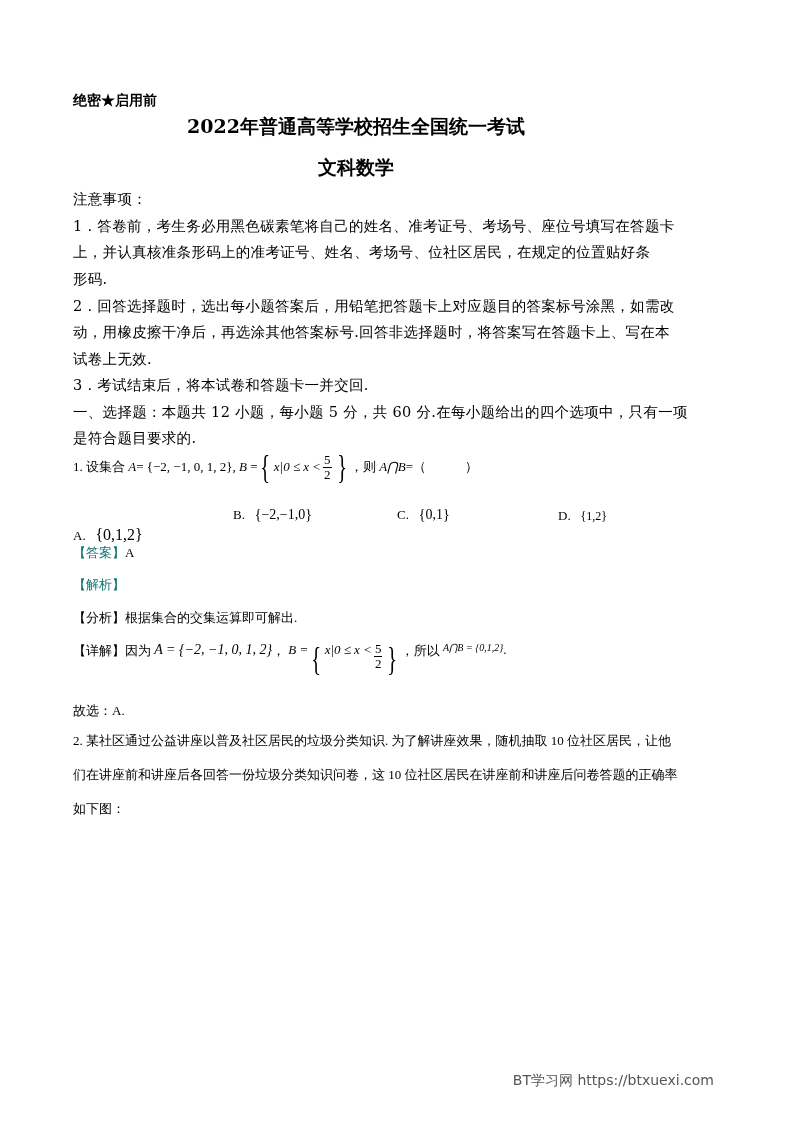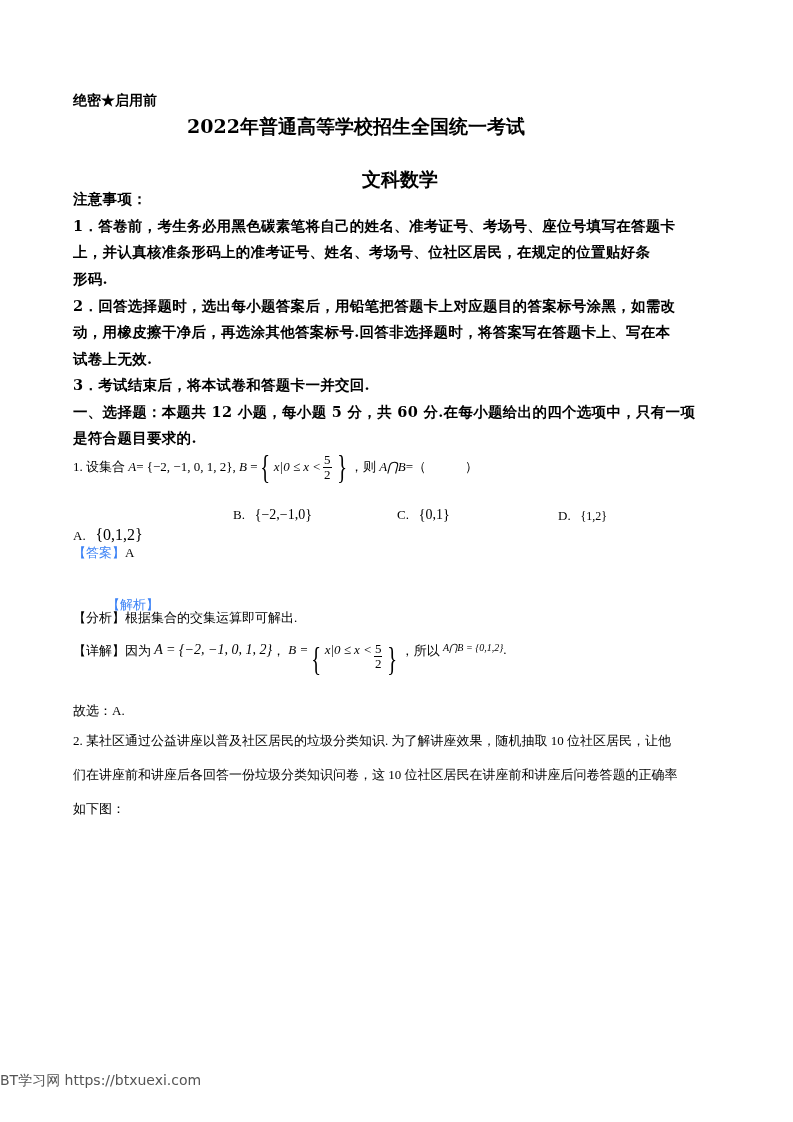--- a/index.html
+++ b/index.html
@@ -1,32 +1,32 @@
 <!DOCTYPE html>
 <html><head>
   <meta charset="utf-8">
   <style>
     html, body { margin: 0; padding: 0; background: #ffffff; }
     body { width: 793px; height: 1122px; position: relative; overflow: hidden; color: #000; font-family: "DejaVu Serif", "Liberation Serif", serif; }
     .abs { position: absolute; white-space: nowrap; }
     .confid { left: 73px; top: 72px; font-size: 14px; font-weight: bold; margin-top: 20px; }
     .title { left: 0; width: 712px; text-align: center; font-size: 19px; font-weight: bold; }
     .t1 { top: 114px; }
-    .t2 { top: 167px; margin-left: 44px; }
-    .notice-line { left: 73px; font-size: 14.5px; font-weight: bold; letter-spacing: 0.3px; }
+    .t2 { top: 155px; }
+    .notice-line { left: 73px; font-size: 14.5px; font-weight: normal; letter-spacing: 0.3px; }
     .q { font-size: 13px; left: 73px; }
     .qlatin { font-family: "Liberation Serif", "DejaVu Serif", serif; }
     .it { font-style: italic; }
     .bigbrace { font-size: 34px; vertical-align: middle; font-family: "Liberation Serif", serif; line-height: 1; transform: scaleX(0.6); display: inline-block; }
     .frac { display: inline-block; vertical-align: middle; text-align: center; font-size: 13px; line-height: 1.05; margin: 0 2px; }
     .frac .num { display: block; border-bottom: 1px solid #000; padding: 0 1px; }
     .frac .den { display: block; padding: 0 1px; }
     .opt { font-size: 13px; font-family: "Liberation Serif", serif; }
-    .blue { color: #3b82f6; }
-    .footer { left: 0; width: 714px; text-align: left; top: 1072px; font-size: 14px; color: #555; font-family: "DejaVu Sans", "Liberation Sans", sans-serif; }
+    .blue { color: #0f766e; }
+    .footer { left: 0; width: 714px; text-align: right; top: 1072px; font-size: 14px; color: #555; font-family: "DejaVu Sans", "Liberation Sans", sans-serif; }
     .para { font-size: 13px; left: 73px; line-height: 1; }
   </style>
 </head>
 <body>
 
 <div class="abs confid">绝密★启用前</div>
 <div class="abs title t1">2022年普通高等学校招生全国统一考试</div>
 <div class="abs title t2">文科数学</div>
 
 <div>
@@ -80,21 +80,21 @@
   </div>
   <div class="abs opt" style="left:558px; top:508px;">
     <span>D.</span>&nbsp;&nbsp;
     <span style="font-size:12px">{1,2}</span>
   </div>
 </div>
 
 <div class="abs q qlatin" style="top:544px;">
   <span class="blue">【答案】</span><span>A</span>
 </div>
-<div class="abs q qlatin" style="top:596px;margin-left:34px;">
+<div class="abs q qlatin" style="top:576px;">
   <span class="blue">【解析】</span>
 </div>
 <div class="abs q qlatin" style="top:609px;">
   <span>【分析】</span><span>根据集合的交集运算即可解出.</span>
 </div>
 
 <div class="abs q qlatin" style="top:642px; height:40px; display:flex; align-items:flex-start;">
   <span>【详解】</span>
   <span>因为</span>&nbsp;
   <span class="it" style="font-size:14px">A = {−2, −1, 0, 1, 2}</span>

